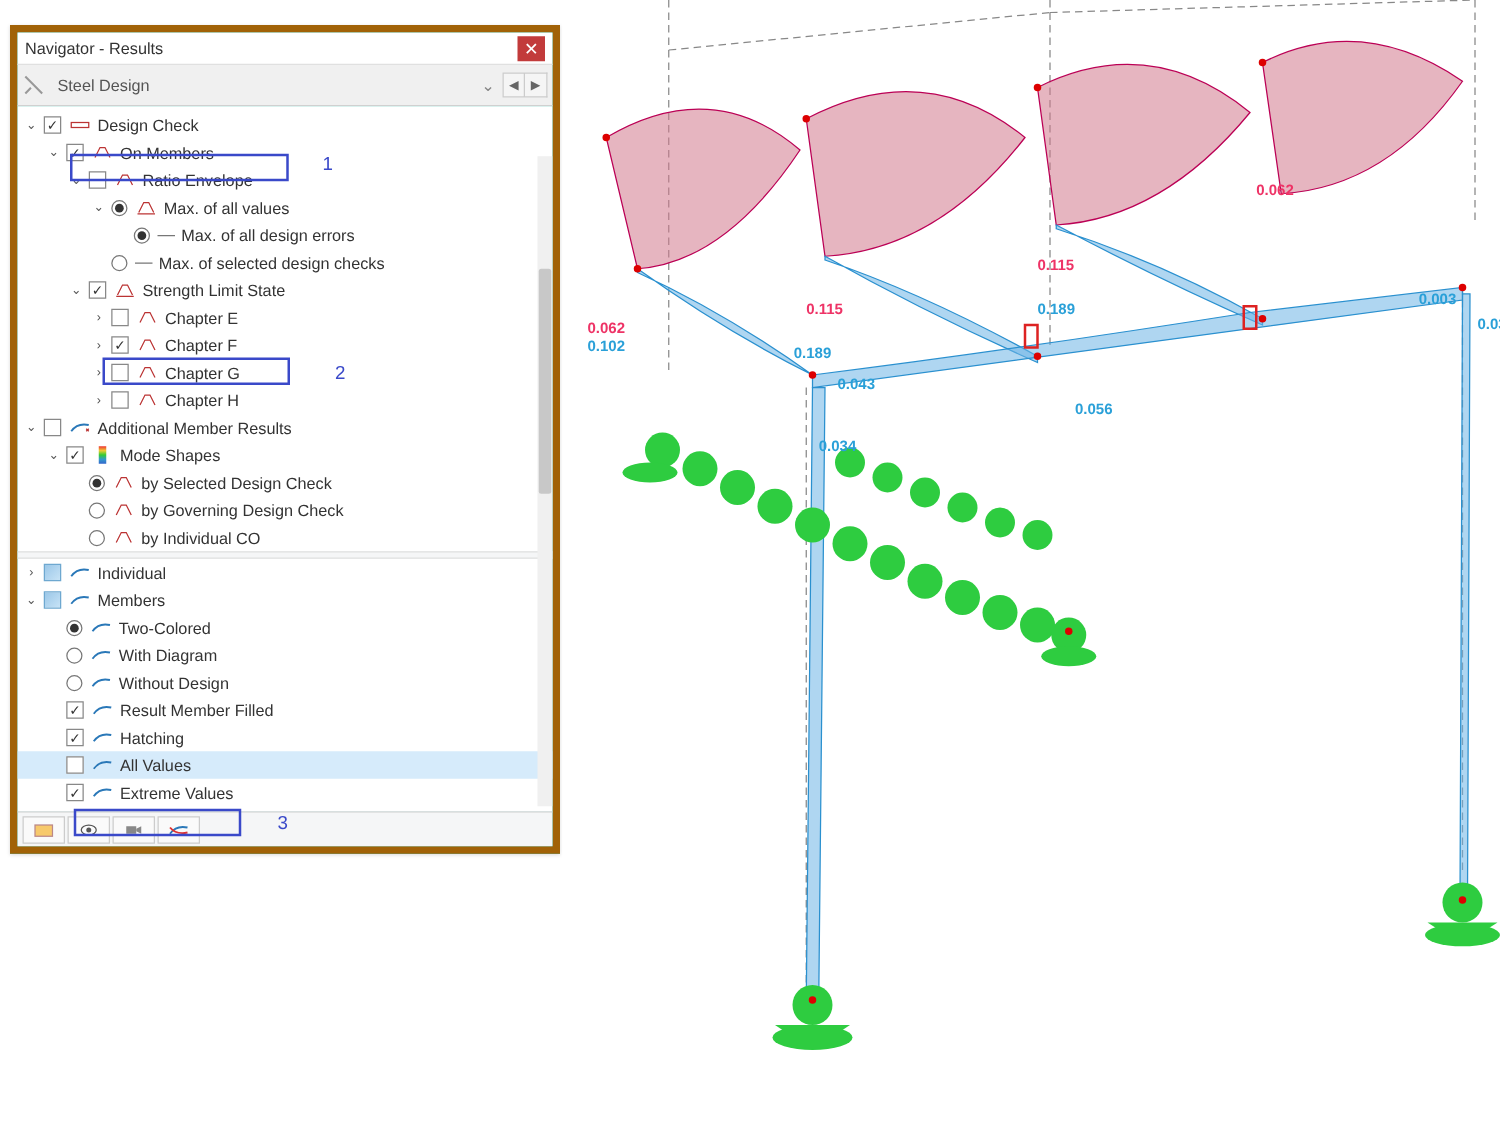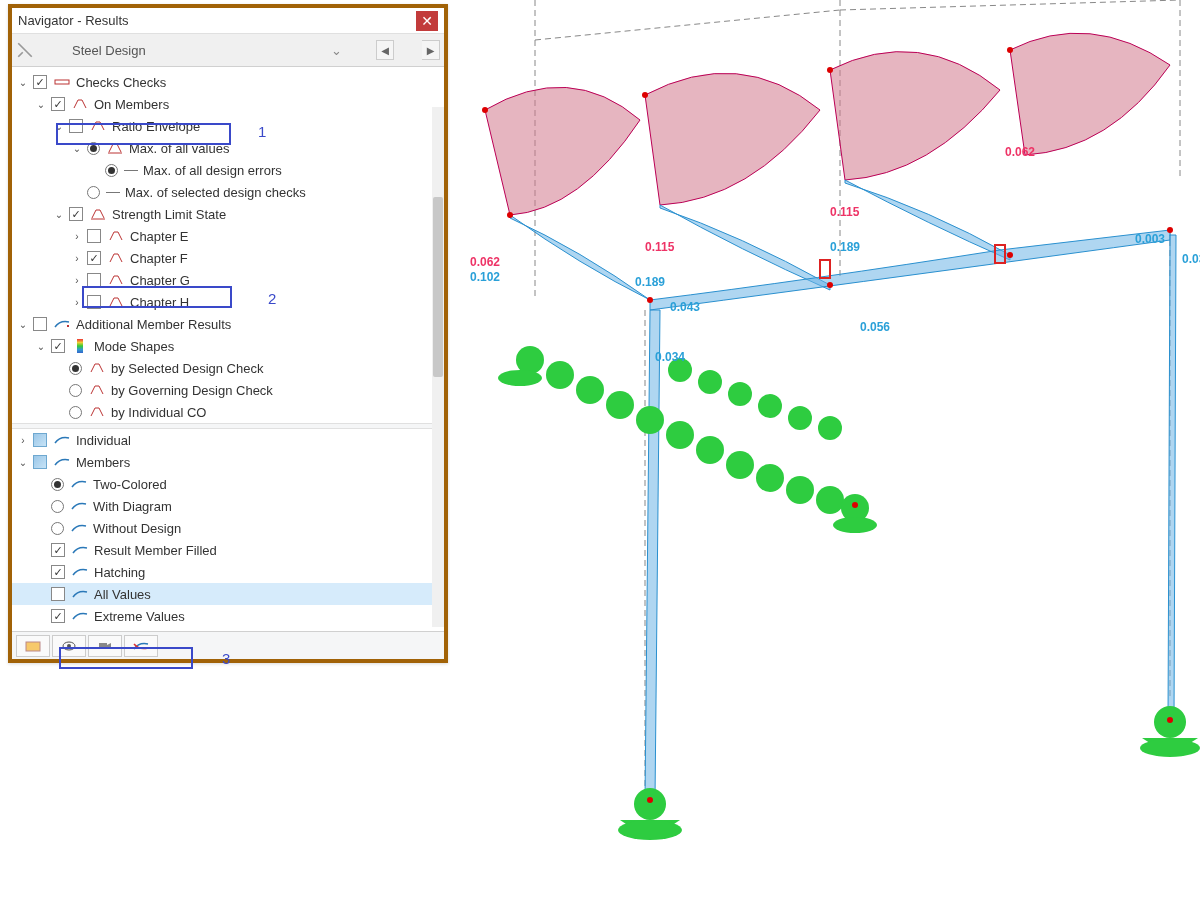--- a/index.html
+++ b/index.html
@@ -1,21 +1,21 @@
 <!DOCTYPE html>
 <html><head>
 <meta charset="utf-8">
 <style>
 * { box-sizing: border-box; margin: 0; padding: 0; }
 body { font-family: "Segoe UI", Tahoma, sans-serif; font-size: 13px; color: #333; background: #fff; width: 1200px; height: 900px; overflow: hidden; position: relative; }
-.panel { position: absolute; left: 8px; top: 4px; width: 440px; background: #14b8a6; border: 4px solid #a16207; box-shadow: 0 1px 3px rgba(0,0,0,0.15); }
+.panel { position: absolute; left: 8px; top: 20px; width: 440px; background: #14b8a6; border: 6px solid #a16207; box-shadow: 0 1px 3px rgba(0,0,0,0.15); }
 .titlebar { display: flex; align-items: center; background: #fff; border-bottom: 1px solid #e0e0e0; height: 26px; padding: 0 6px; }
 .titlebar .title { flex: 1; font-size: 13px; }
 .titlebar .close { width: 22px; height: 20px; background: #c23b3b; color: #fff; display: flex; align-items: center; justify-content: center; font-size: 14px; cursor: pointer; }
-.toolbar { display: flex; align-items: center; background: #f0f0f0; border-bottom: 1px solid #d0d0d0; height: 28px; padding: 16px 4px; gap: 28px; }
+.toolbar { display: flex; align-items: center; background: #f0f0f0; border-bottom: 1px solid #d0d0d0; height: 28px; padding: 16px 4px; }
 .toolbar .icon { width: 18px; height: 18px; margin-right: 4px; display: inline-flex; align-items: center; justify-content: center; }
 .toolbar .dropdown { flex: 1; display: flex; align-items: center; padding: 0 6px; color: #555; }
 .toolbar .nav-btn { width: 18px; height: 20px; background: #f5f5f5; border: 1px solid #ccc; display: flex; align-items: center; justify-content: center; cursor: pointer; font-size: 10px; color: #666; }
 .toolbar .nav-btn + .nav-btn { border-left: none; }
 .tree { background: #fff; padding: 4px 0; max-height: 620px; overflow-y: auto; position: relative; }
 .tree-row { display: flex; align-items: center; height: 22px; padding-right: 6px; cursor: default; white-space: nowrap; }
 .tree-row.selected { background: #d6ebfb; }
 .indent { display: inline-block; }
 .expander { width: 14px; height: 14px; display: inline-flex; align-items: center; justify-content: center; cursor: pointer; color: #555; font-size: 10px; }
 .expander.empty { visibility: hidden; }
@@ -66,21 +66,21 @@
 
     <div class="tree-row">
       <span class="indent" style="width:4px"></span>
       <span class="expander">⌄</span>
       <span class="chk">✓</span>
       <span class="node-icon beam-icon">
           <svg viewBox="0 0 16 12">
             <rect x="1" y="4" width="14" height="4" fill="none" stroke="#b33"></rect>
           </svg>
         </span>
-      <span class="label">Checks Checks</span>
+      <span class="label">Design Check</span>
     </div>
 
     <div class="tree-row">
       <span class="indent" style="width:22px"></span>
       <span class="expander">⌄</span>
       <span class="chk">✓</span>
       <span class="node-icon beam-icon">
           <svg viewBox="0 0 16 12">
             <path d="M2 10 L6 2 L10 2 L14 10" fill="none" stroke="#b33"></path>
           </svg>

